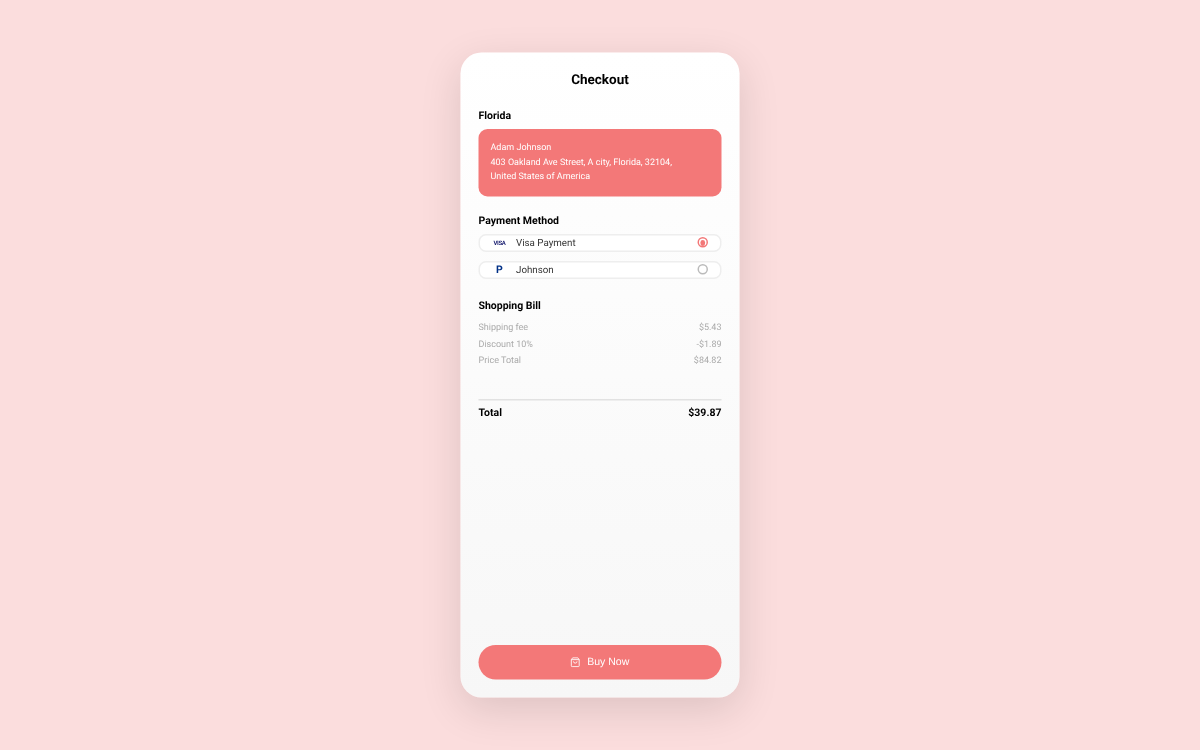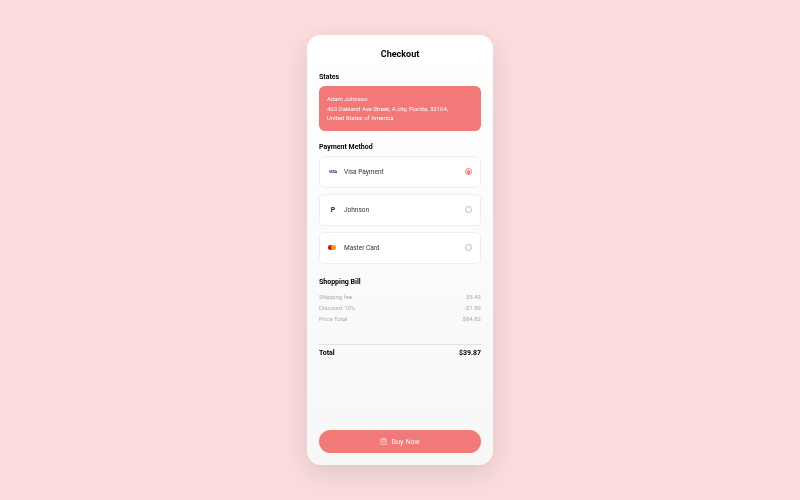--- a/index.html
+++ b/index.html
@@ -40,21 +40,21 @@
       padding: 8px;
       color: #fff;
       font-size: 6px;
       line-height: 1.6;
       margin-bottom: 12px;
     }
     .payment-option {
       background: #fff;
       border: 1px solid #eee;
       border-radius: 5px;
-      padding: 11px 8px;
+      padding: 1px 8px;
       display: flex;
       align-items: center;
       gap: 6px;
       margin-bottom: 6px;
       cursor: pointer;
     }
     .payment-icon {
       width: 10px;
       height: 8px;
       display: flex;
@@ -129,49 +129,41 @@
       cursor: pointer;
     }
     .bag-icon { width: 7px; height: 7px; }
   </style>
 </head>
 <body>
 
 <div class="phone">
   <div class="title">Checkout</div>
 
-  <div class="section-label">States</div>
+  <div class="section-label">Florida</div>
   <div class="address-card">
     <div>Adam Johnson</div>
     <div>403 Oakland Ave Street, A city, Florida, 32104,</div>
     <div>United States of America</div>
   </div>
 
   <div class="section-label">Payment Method</div>
 
   <div class="payment-option">
     <span class="payment-icon visa-icon">VISA</span>
     <span class="payment-label">Visa Payment</span>
     <span class="radio selected"></span>
   </div>
 
   <div class="payment-option">
     <span class="payment-icon paypal-icon">P</span>
     <span class="payment-label">Johnson</span>
     <span class="radio"></span>
   </div>
 
-  <div class="payment-option">
-    <span class="payment-icon mastercard-icon">
-      <span class="mc-circle mc-red"></span>
-        <span class="mc-circle mc-yellow"></span>
-    </span>
-    <span class="payment-label">Master Card</span>
-    <span class="radio"></span>
-  </div>
 
   <div class="bill">
     <div class="section-label">Shopping Bill</div>
     <div class="bill-row">
       <span>Shipping fee</span>
       <span>$5.43</span>
     </div>
     <div class="bill-row">
       <span>Discount 10%</span>
       <span>-$1.89</span>

